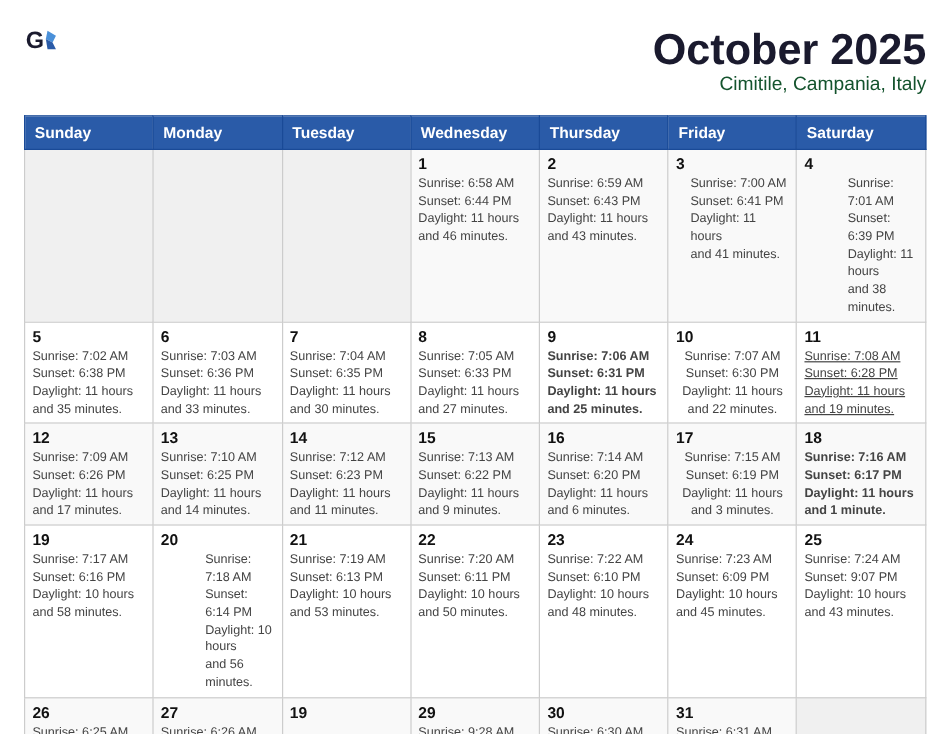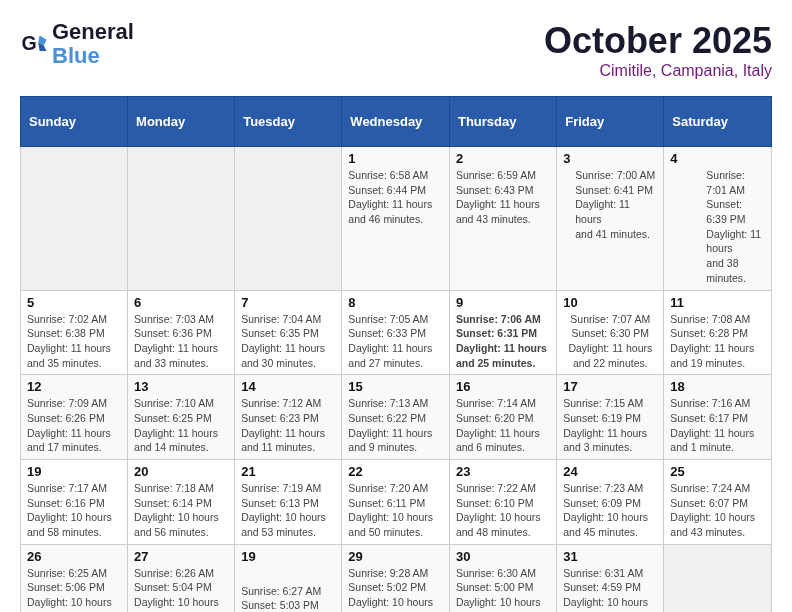--- a/index.html
+++ b/index.html
@@ -38,33 +38,33 @@
       text-align: right;
     }
     .month-title {
       font-size: 36px;
       font-weight: bold;
       color: #1a1a2e;
       margin-left: 12px;
     }
     .location {
       font-size: 16px;
-      color: #701a75;
+      color: #14532d;
     }
     .calendar {
       width: 100%;
       border-collapse: collapse;
       border: 1px solid #ccc;
     }
     .calendar th {
       background: #2a5ba8;
       color: #fff;
       font-size: 13px;
       font-weight: bold;
-      padding: 17px 8px;
+      padding: 6px 8px;
       text-align: left;
       border: 1px solid #1a4a97;
     }
     .calendar td {
       vertical-align: top;
       padding: 4px 6px;
       border: 1px solid #ccc;
       font-size: 10.5px;
       color: #333;
       width: 108px;
@@ -96,23 +96,20 @@
 </head>
 <body>
 
 <div class="header">
   <div class="logo">
     <svg class="logo-icon" viewBox="0 0 40 40">
       <text x="2" y="28" font-size="28" font-weight="bold" fill="#1a1a2e">G</text>
       <polygon points="28,8 38,14 34,22 26,18" fill="#4a90d9"></polygon>
       <polygon points="34,22 38,30 28,30 26,18" fill="#2a5ba8"></polygon>
     </svg>
-    <div class="logo-text">
-      General<br><span>Blue</span>
-    </div>
   </div>
   <div class="title-block">
     <div class="month-title">October 2025</div>
     <div class="location">Cimitile, Campania, Italy</div>
   </div>
 </div>
 
 <table class="calendar">
   <thead>
     <tr>
@@ -197,21 +194,21 @@
         </td>
         <td>
           <span class="day-num">10</span>
           <div class="day-detail" style="white-space: pre-line; text-align: center;">Sunrise: 7:07 AM
 Sunset: 6:30 PM
 Daylight: 11 hours
 and 22 minutes.</div>
         </td>
         <td>
           <span class="day-num">11</span>
-          <div class="day-detail" style="white-space: pre-line;">Sunrise: 7:08 AM
+          <div class="day-detail" style="white-space: pre-line; text-decoration: underline;">Sunrise: 7:08 AM
 Sunset: 6:28 PM
 Daylight: 11 hours
 and 19 minutes.</div>
         </td>
       </tr>
       <tr>
         <td>
           <span class="day-num">12</span>
           <div class="day-detail" style="white-space: pre-line;">Sunrise: 7:09 AM
 Sunset: 6:26 PM
@@ -241,44 +238,44 @@
         </td>
         <td>
           <span class="day-num">16</span>
           <div class="day-detail" style="white-space: pre-line;">Sunrise: 7:14 AM
 Sunset: 6:20 PM
 Daylight: 11 hours
 and 6 minutes.</div>
         </td>
         <td>
           <span class="day-num">17</span>
-          <div class="day-detail" style="white-space: pre-line;">Sunrise: 7:15 AM
+          <div class="day-detail" style="white-space: pre-line; text-align: center;">Sunrise: 7:15 AM
 Sunset: 6:19 PM
 Daylight: 11 hours
 and 3 minutes.</div>
         </td>
         <td>
           <span class="day-num">18</span>
-          <div class="day-detail" style="white-space: pre-line;">Sunrise: 7:16 AM
+          <div class="day-detail" style="white-space: pre-line; font-weight: bold;">Sunrise: 7:16 AM
 Sunset: 6:17 PM
 Daylight: 11 hours
 and 1 minute.</div>
         </td>
       </tr>
       <tr>
         <td>
           <span class="day-num">19</span>
           <div class="day-detail" style="white-space: pre-line;">Sunrise: 7:17 AM
 Sunset: 6:16 PM
 Daylight: 10 hours
 and 58 minutes.</div>
         </td>
         <td>
           <span class="day-num">20</span>
-          <div class="day-detail" style="white-space: pre-line;">Sunrise: 7:18 AM
+          <div class="day-detail" style="white-space: pre-line; margin-left: 37px;">Sunrise: 7:18 AM
 Sunset: 6:14 PM
 Daylight: 10 hours
 and 56 minutes.</div>
         </td>
         <td>
           <span class="day-num">21</span>
           <div class="day-detail" style="white-space: pre-line;">Sunrise: 7:19 AM
 Sunset: 6:13 PM
 Daylight: 10 hours
 and 53 minutes.</div>
@@ -300,21 +297,21 @@
         <td>
           <span class="day-num">24</span>
           <div class="day-detail" style="white-space: pre-line;">Sunrise: 7:23 AM
 Sunset: 6:09 PM
 Daylight: 10 hours
 and 45 minutes.</div>
         </td>
         <td>
           <span class="day-num">25</span>
           <div class="day-detail" style="white-space: pre-line;">Sunrise: 7:24 AM
-Sunset: 6:07 PM
+Sunset: 9:07 PM
 Daylight: 10 hours
 and 43 minutes.</div>
         </td>
       </tr>
       <tr>
         <td>
           <span class="day-num">26</span>
           <div class="day-detail" style="white-space: pre-line;">Sunrise: 6:25 AM
 Sunset: 5:06 PM
 Daylight: 10 hours

